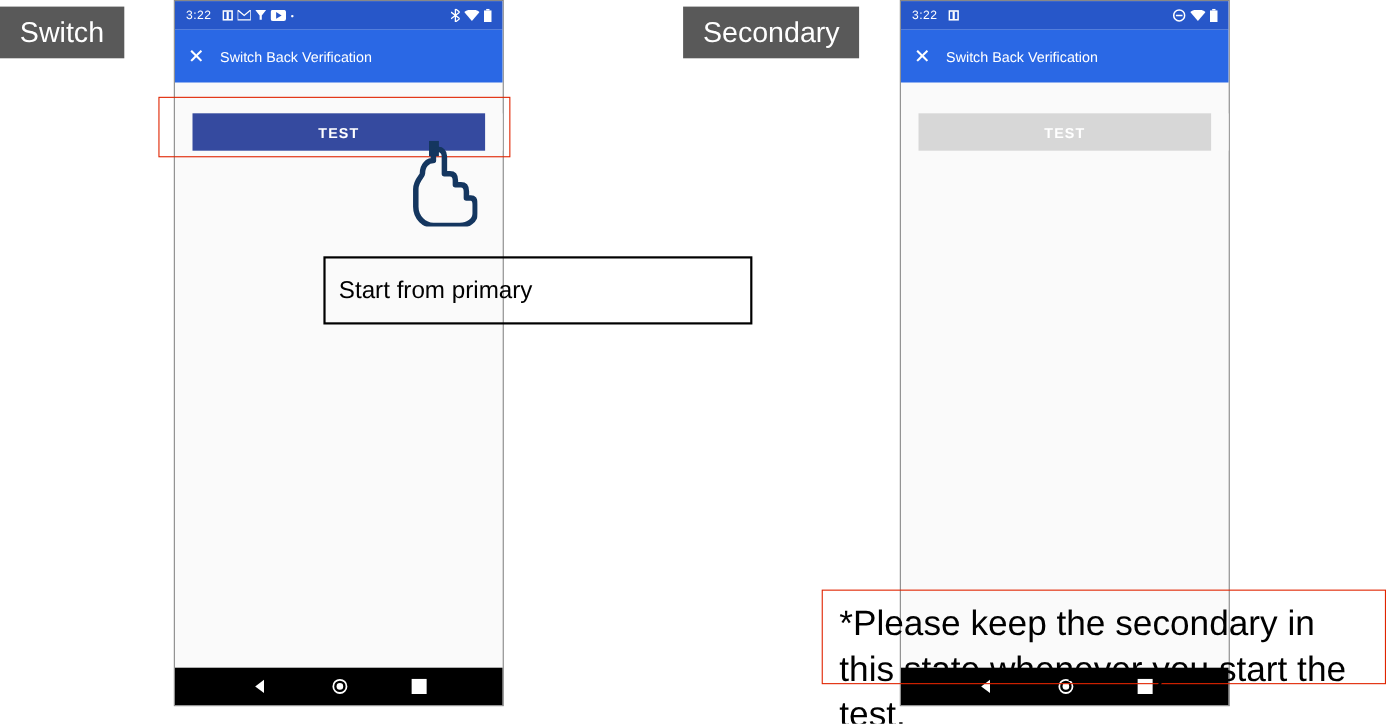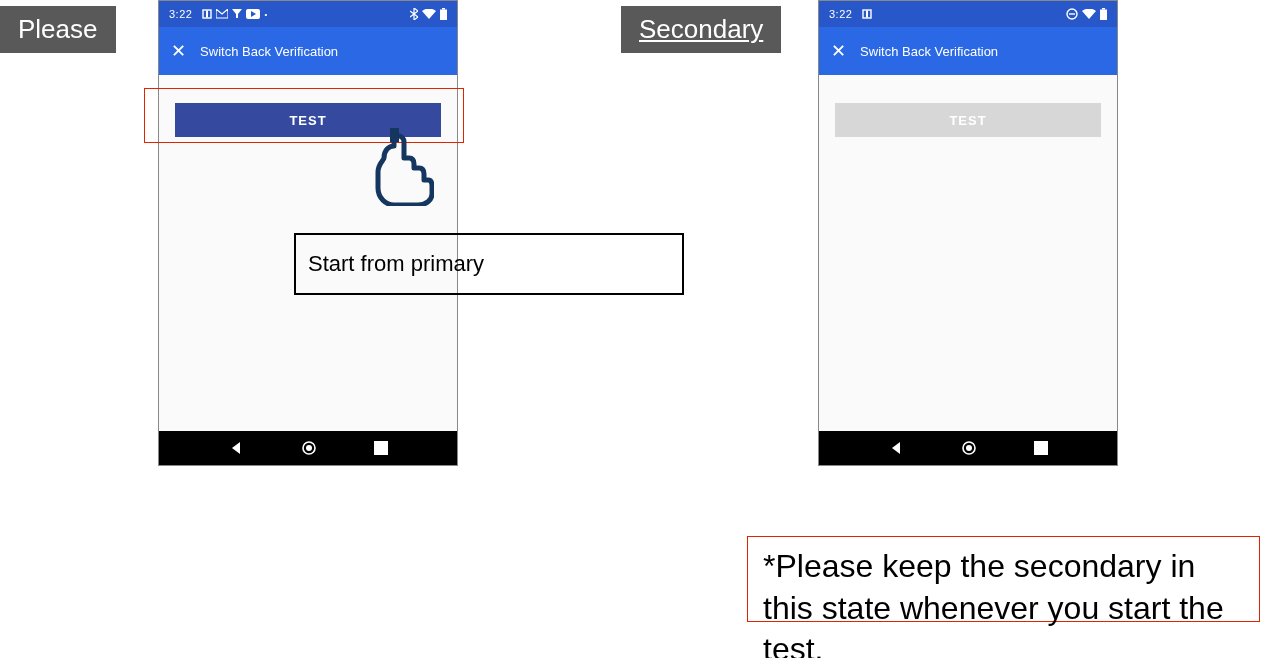--- a/index.html
+++ b/index.html
@@ -14,26 +14,26 @@
 
   .badge-label {
     position: absolute;
     background: #595959;
     color: #ffffff;
     font-size: 26px;
     padding: 8px 18px;
     font-weight: 400;
   }
   .badge-primary { top: 6px; left: 0; }
-  .badge-secondary { top: 6px; left: 621px; text-decoration: underline; }
+  .badge-secondary { top: 6px; left: 621px; }
 
   .phone {
     position: absolute;
     width: 300px;
-    height: 466px;
+    height: 642px;
     border: 1px solid #888;
     background: #fafafa;
     overflow: hidden;
   }
   .phone-primary { top: 0; left: 158px; }
   .phone-secondary { top: 0; left: 818px; }
 
   .status-bar {
     width: 100%;
     height: 26px;
@@ -165,21 +165,21 @@
     left: 763px;
     width: 480px;
     font-size: 32px;
     font-family: Liberation Sans, sans-serif;
     line-height: 1.3;
   }
 </style>
 </head>
 <body>
 
-<div class="badge-label badge-primary">Please</div>
+<div class="badge-label badge-primary">Switch</div>
 <div class="badge-label badge-secondary">Secondary</div>
 
 <div class="phone phone-primary">
   <div class="status-bar">
     <div class="status-left">
       <span class="time">3:22</span>
       <svg width="10" height="10" viewBox="0 0 10 10">
           <rect x="1" y="1" width="8" height="8" fill="none" stroke="#fff" stroke-width="1.4"></rect>
           <rect x="4" y="1.5" width="2" height="7" fill="#fff"></rect>
         </svg>

